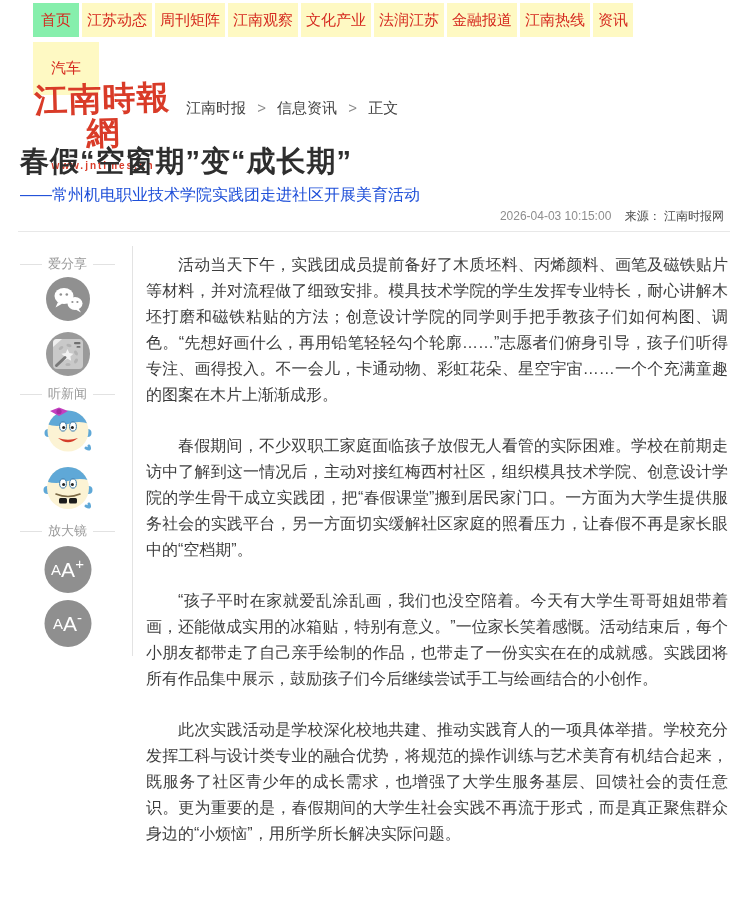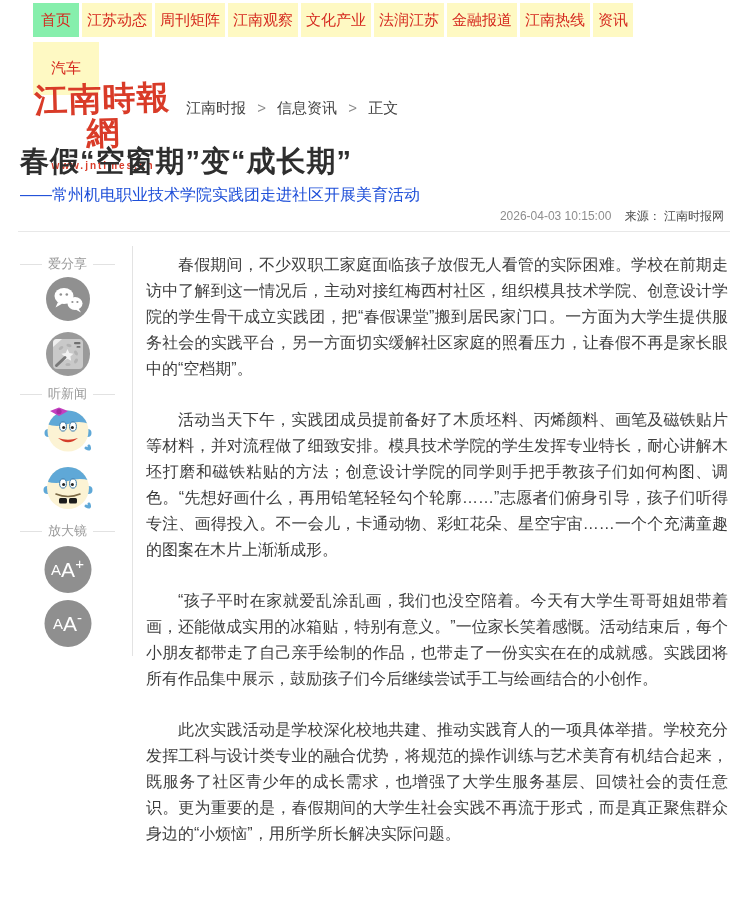--- a/index.html
+++ b/index.html
@@ -214,17 +214,17 @@
   <div class="aa-btn" style="top:355px;">
     <span class="a-small">A</span>
       <span class="a-big">A</span>
       <span class="a-sign">-</span>
   </div>
 </div>
 
 <div class="v-divider"></div>
 
 <div class="article-body">
+  <p>活动当天下午，实践团成员提前备好了木质坯料、丙烯颜料、画笔及磁铁贴片等材料，并对流程做了细致安排。模具技术学院的学生发挥专业特长，耐心讲解木坯打磨和磁铁粘贴的方法；创意设计学院的同学则手把手教孩子们如何构图、调色。“先想好画什么，再用铅笔轻轻勾个轮廓……”志愿者们俯身引导，孩子们听得专注、画得投入。不一会儿，卡通动物、彩虹花朵、星空宇宙……一个个充满童趣的图案在木片上渐渐成形。</p>
   <p>春假期间，不少双职工家庭面临孩子放假无人看管的实际困难。学校在前期走访中了解到这一情况后，主动对接红梅西村社区，组织模具技术学院、创意设计学院的学生骨干成立实践团，把“春假课堂”搬到居民家门口。一方面为大学生提供服务社会的实践平台，另一方面切实缓解社区家庭的照看压力，让春假不再是家长眼中的“空档期”。</p>
-  <p>活动当天下午，实践团成员提前备好了木质坯料、丙烯颜料、画笔及磁铁贴片等材料，并对流程做了细致安排。模具技术学院的学生发挥专业特长，耐心讲解木坯打磨和磁铁粘贴的方法；创意设计学院的同学则手把手教孩子们如何构图、调色。“先想好画什么，再用铅笔轻轻勾个轮廓……”志愿者们俯身引导，孩子们听得专注、画得投入。不一会儿，卡通动物、彩虹花朵、星空宇宙……一个个充满童趣的图案在木片上渐渐成形。</p>
   <p>“孩子平时在家就爱乱涂乱画，我们也没空陪着。今天有大学生哥哥姐姐带着画，还能做成实用的冰箱贴，特别有意义。”一位家长笑着感慨。活动结束后，每个小朋友都带走了自己亲手绘制的作品，也带走了一份实实在在的成就感。实践团将所有作品集中展示，鼓励孩子们今后继续尝试手工与绘画结合的小创作。</p>
   <p>此次实践活动是学校深化校地共建、推动实践育人的一项具体举措。学校充分发挥工科与设计类专业的融合优势，将规范的操作训练与艺术美育有机结合起来，既服务了社区青少年的成长需求，也增强了大学生服务基层、回馈社会的责任意识。更为重要的是，春假期间的大学生社会实践不再流于形式，而是真正聚焦群众身边的“小烦恼”，用所学所长解决实际问题。</p>
 </div>
 
 </body></html>

